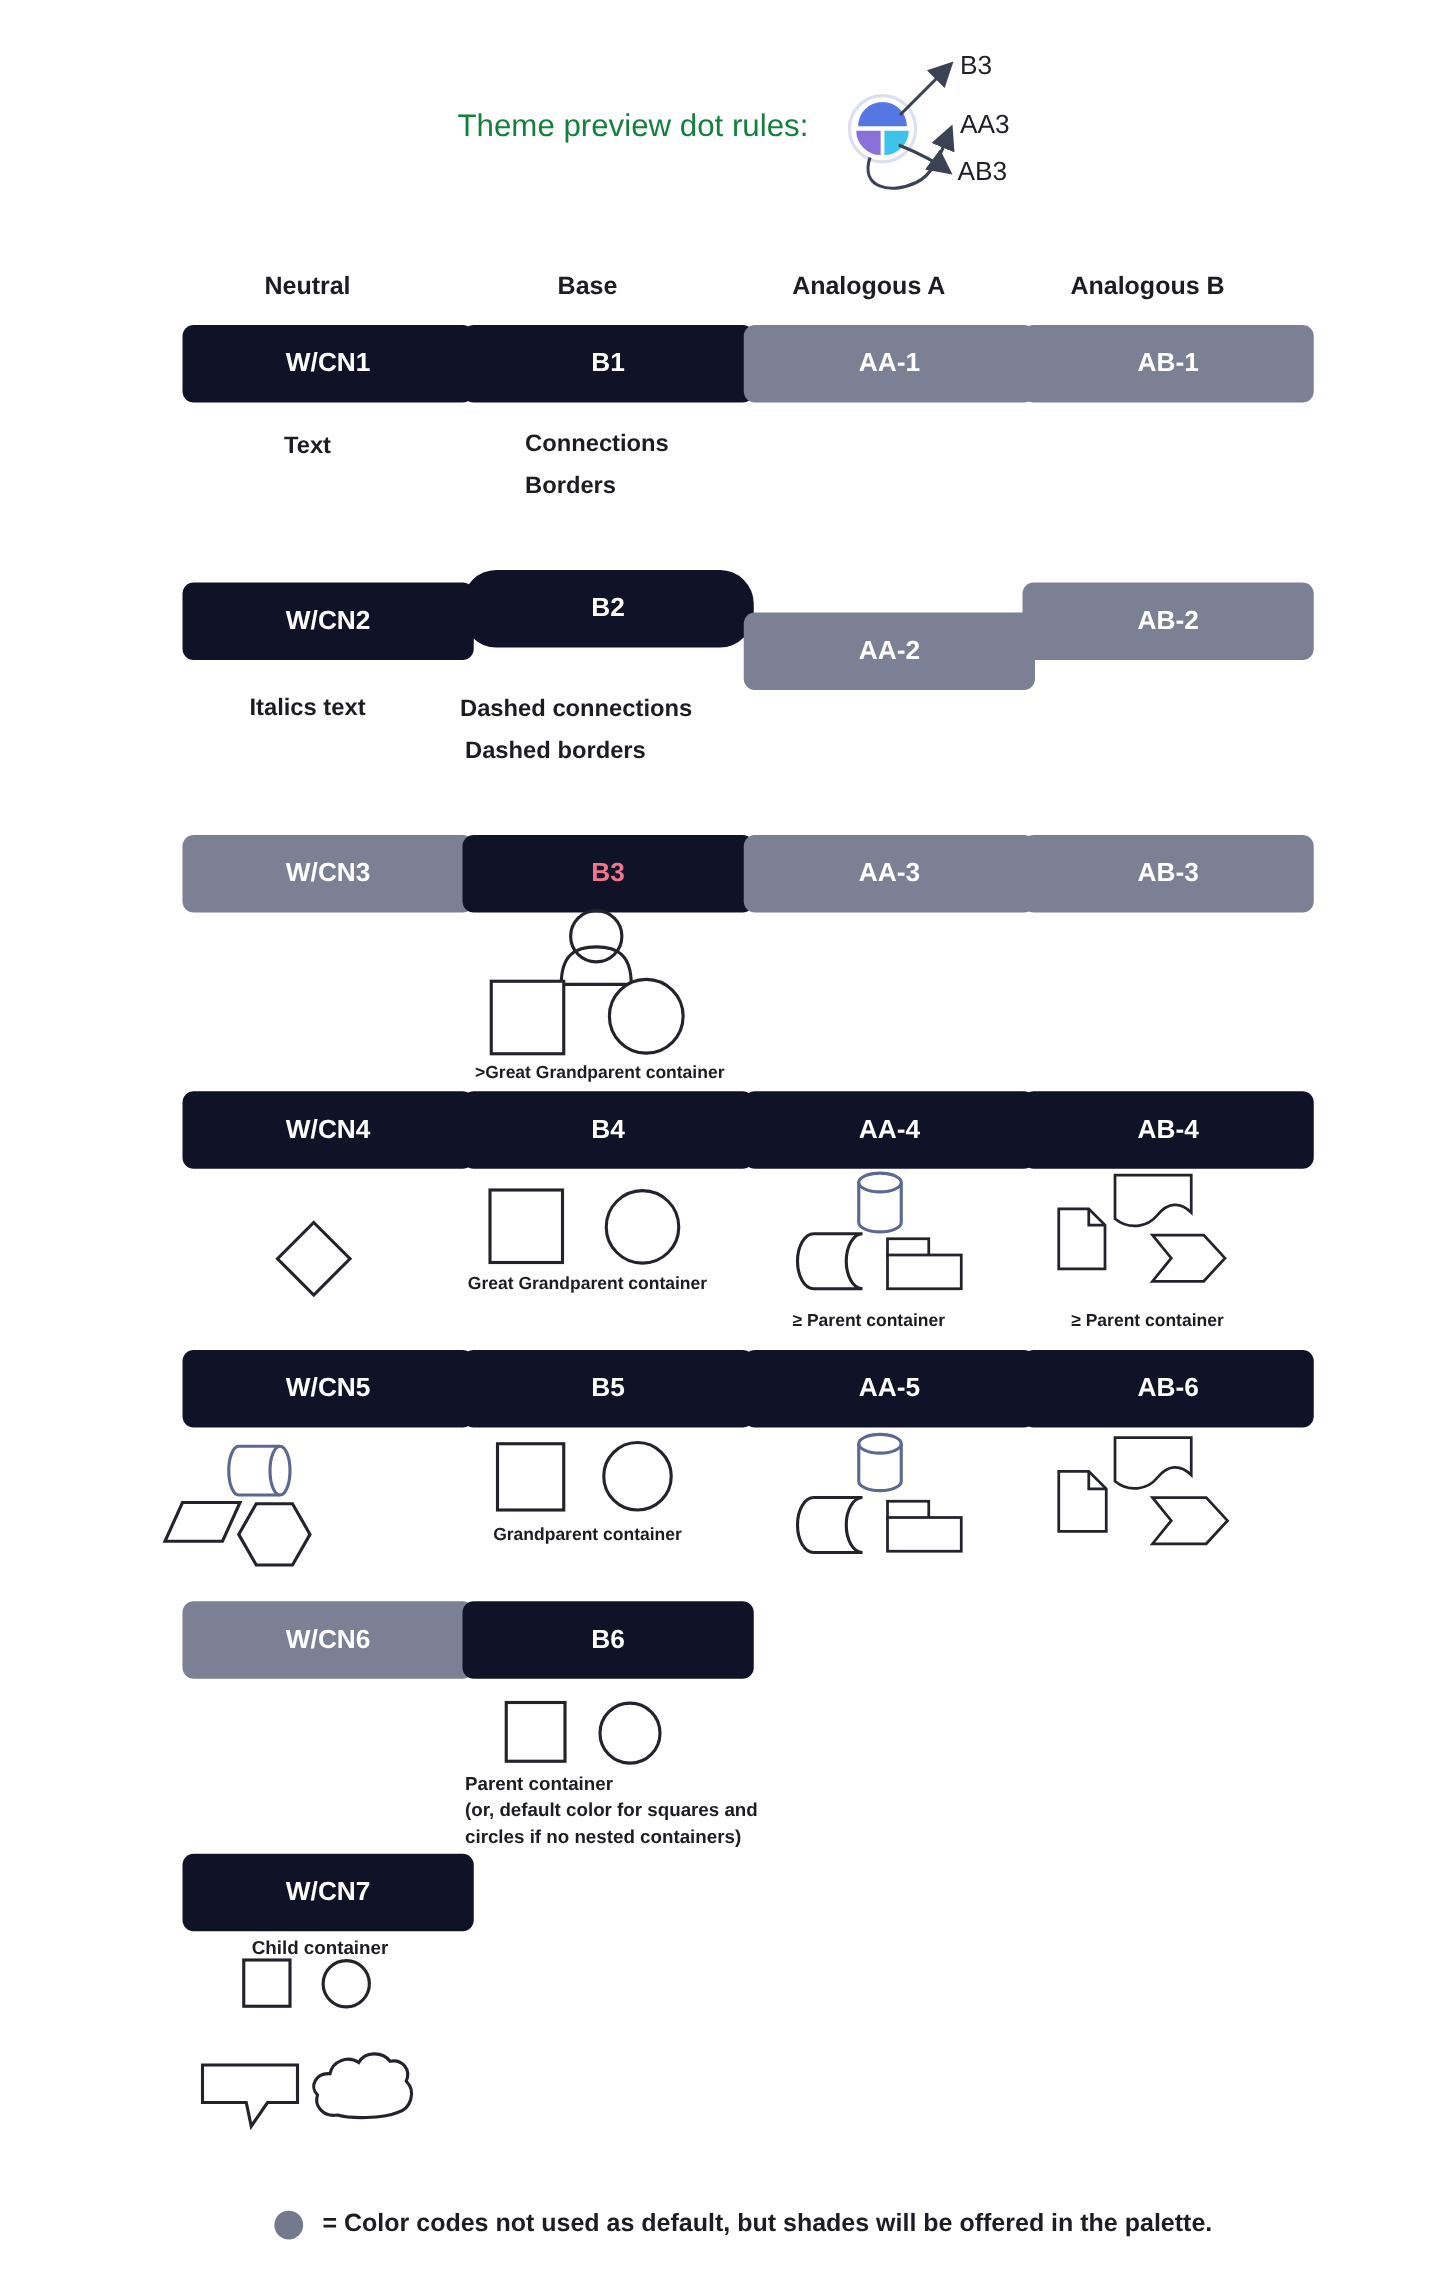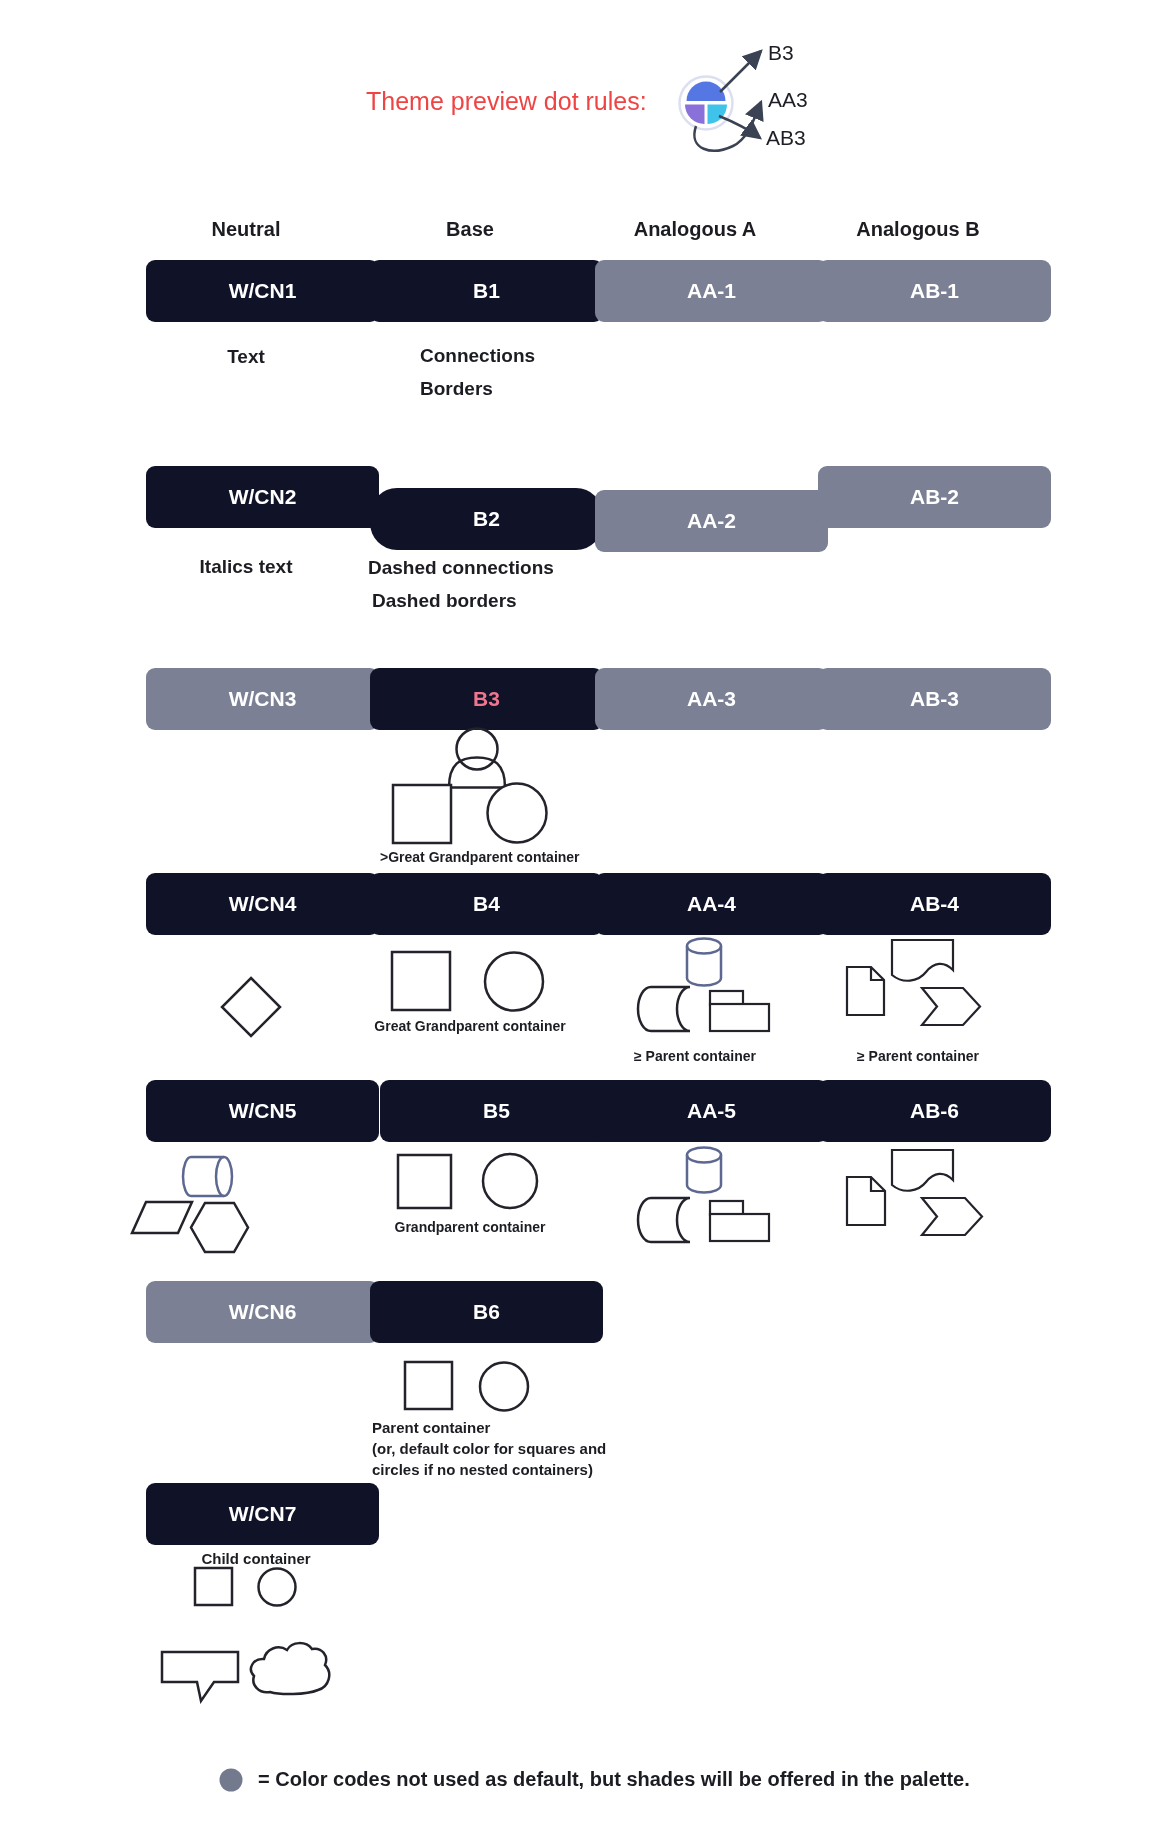--- a/index.html
+++ b/index.html
@@ -1,19 +1,19 @@
 <!DOCTYPE html>
 <html><head>
 <meta charset="utf-8">
 <style>
   html,body{margin:0;padding:0;background:#ffffff;}
   #canvas{position:relative;width:1164px;height:1822px;background:#ffffff;overflow:hidden;
           font-family:"Liberation Sans",sans-serif;color:#1C1D22;}
   .abs{position:absolute;}
-  .title{font-size:25px;font-weight:400;color:#ef4444;white-space:nowrap;}
+  .title{font-size:25px;font-weight:400;color:#15803d;white-space:nowrap;}
   .dot-label{font-size:21px;font-weight:400;color:#1E1F26;white-space:nowrap;}
   .col-header{width:200px;text-align:center;font-size:20px;font-weight:700;color:#1C1D22;}
   .sw{width:233px;height:62px;border-radius:9px;display:flex;align-items:center;justify-content:center;
       font-size:21px;font-weight:700;color:#ffffff;}
   .sw.dark{background:#101328;}
   .sw.gray{background:#7B8094;}
   .sw .pink{color:#F0758E;}
   .ann-lg{font-size:19px;font-weight:700;white-space:nowrap;}
   .ann-sm{font-size:14px;font-weight:700;white-space:nowrap;}
   .ann-md{font-size:15px;font-weight:700;white-space:nowrap;}
@@ -51,21 +51,21 @@
       <span>AB-1</span>
     </div>
 
   <div class="abs ann-lg ctr" style="left:146px;top:346px;">Text</div>
   <div class="abs ann-lg" style="left:420px;top:345px;">Connections</div>
   <div class="abs ann-lg" style="left:420px;top:378px;">Borders</div>
 
   <div class="abs sw dark" style="left:146px;top:466px;">
       <span>W/CN2</span>
     </div>
-  <div class="abs sw dark" style="left:370px;top:488px;border-radius:27px;">
+  <div class="abs sw dark" style="left:370px;top:456px;border-radius:27px;">
       <span>B2</span>
     </div>
   <div class="abs sw gray" style="left:595px;top:466px;margin-top:24px;">
       <span>AA-2</span>
     </div>
   <div class="abs sw gray" style="left:818px;top:466px;">
       <span>AB-2</span>
     </div>
 
   <div class="abs ann-lg ctr" style="left:146px;top:556px;">Italics text</div>
@@ -100,21 +100,21 @@
       <span>AB-4</span>
     </div>
 
   <div class="abs ann-sm ctr" style="left:370px;top:1018px;">Great Grandparent container</div>
   <div class="abs ann-sm ctr" style="left:595px;top:1048px;">≥ Parent container</div>
   <div class="abs ann-sm ctr" style="left:818px;top:1048px;">≥ Parent container</div>
 
   <div class="abs sw dark" style="left:146px;top:1080px;">
       <span>W/CN5</span>
     </div>
-  <div class="abs sw dark" style="left:380px;top:1080px;">
+  <div class="abs sw dark" style="left:370px;top:1080px;">
       <span>B5</span>
     </div>
   <div class="abs sw dark" style="left:595px;top:1080px;">
       <span>AA-5</span>
     </div>
   <div class="abs sw dark" style="left:818px;top:1080px;">
       <span>AB-6</span>
     </div>
 
   <div class="abs ann-sm ctr" style="left:370px;top:1219px;">Grandparent container</div>

